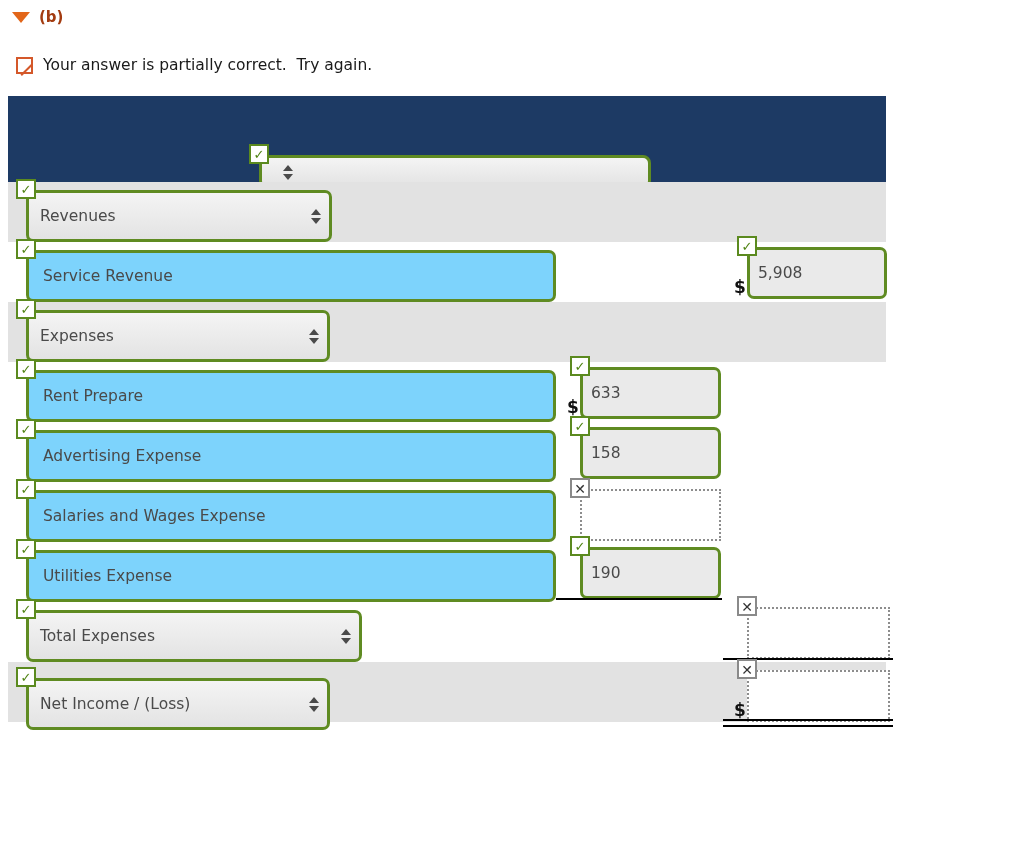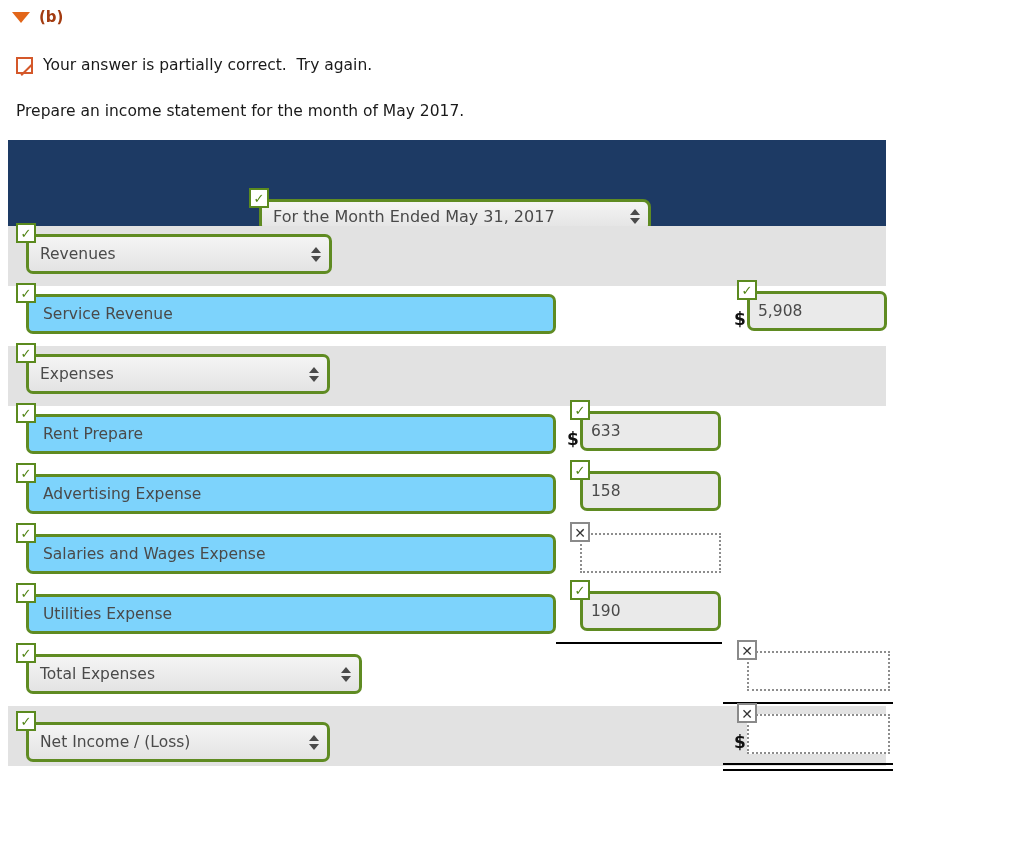--- a/index.html
+++ b/index.html
@@ -140,21 +140,21 @@
     color: #333333;
     font-size: 14px;
   }
 
   
   .ctrl {
     box-sizing: border-box;
     border: 3px solid #5f8b22;
     border-radius: 7px;
     background: #eaeaea;
-    height: 40px;
+    height: 52px;
     display: flex;
     align-items: center;
     font-size: 15.5px;
     color: #4a4a4a;
     overflow: hidden;
   }
   .ctrl.select {
     padding: 0 8px 0 11px;
     justify-content: space-between;
     background: linear-gradient(#f4f4f4, #e3e3e3);
@@ -230,31 +230,29 @@
   <div class="part-line">
     <span class="tri-down"></span>
     <span class="part-label">(b)</span>
   </div>
 
   <div class="feedback">
     <span class="partial-icon"></span>
     <span class="feedback-text">Your answer is partially correct.  Try again.</span>
   </div>
 
-  <div class="instruction">Prepare an income statement for the month of May 2017.</div>
 </div>
 
 <div class="stmt">
 
   <div class="title-band">
 
     <div class="hdr-select fieldwrap">
       <span class="badge ok">✓</span>
       <div class="ctrl select">
-        <span>For the Month Ended May 31, 2017</span>
         <span class="spin">
           <i class="up"></i>
             <i class="down"></i>
         </span>
       </div>
     </div>
   </div>
 
   <div class="row gray" id="r-revenues">
     <div class="fieldwrap" style="left:18px; top:8px; width:306px;">

